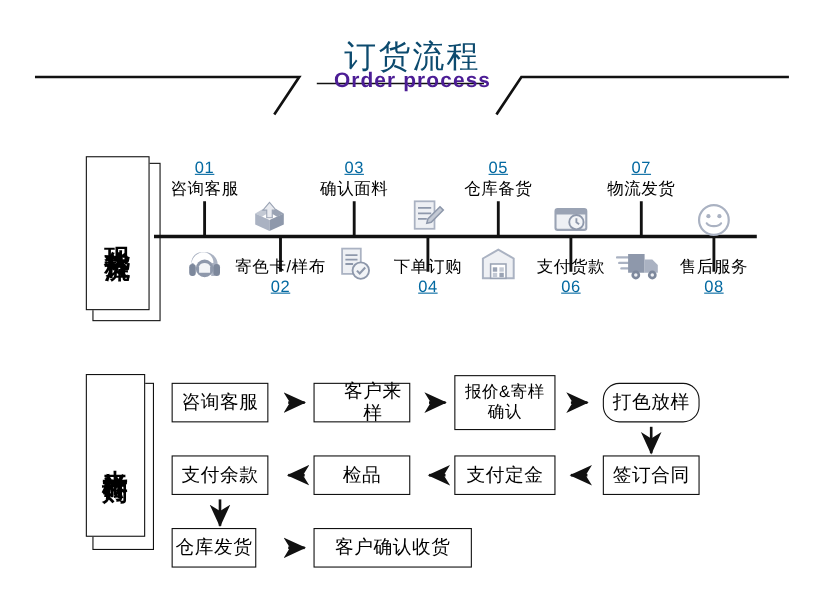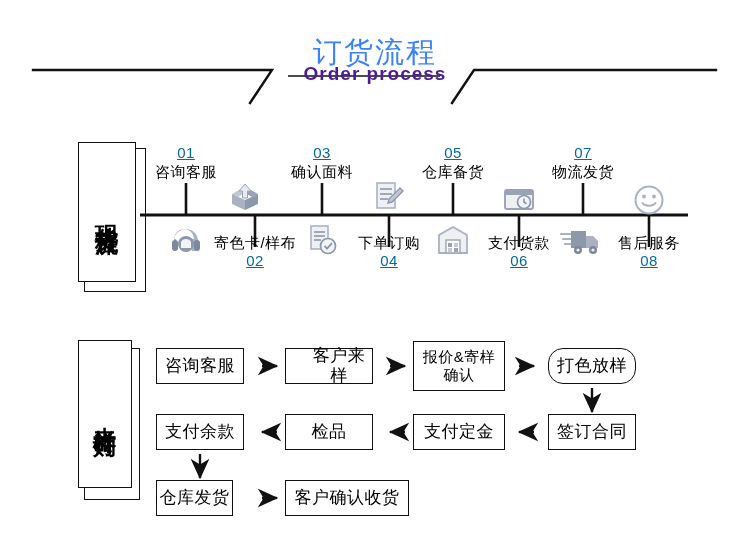--- a/index.html
+++ b/index.html
@@ -25,21 +25,21 @@
   #header-svg { position: absolute; left: 0; top: 0; }
   #title-cn {
     position: absolute;
     left: 0; top: 34px;
     width: 750px;
     text-align: center;
     font-size: 29px;
     font-weight: 400;
     letter-spacing: 2px;
     line-height: 36px;
-    color: #3b82f6;
+    color: #0c4a6e;
   }
   #title-en {
     position: absolute;
     left: 0; top: 62px;
     width: 750px;
     text-align: center;
     font-size: 19px;
     font-weight: 700;
     letter-spacing: 1px;
     line-height: 24px;
@@ -307,14 +307,14 @@
   <div class="fbox small" style="left:413px; top:21px; width:92px; height:50px; white-space:pre-line;">报价&amp;寄样
 确认</div>
   <div class="fbox" style="left:548px; top:28px; width:88px; height:36px;border-radius:15px;">打色放样</div>
 
   <div class="fbox" style="left:156px; top:94px; width:88px; height:36px;">支付余款</div>
   <div class="fbox" style="left:285px; top:94px; width:88px; height:36px;">检品</div>
   <div class="fbox" style="left:413px; top:94px; width:92px; height:36px;">支付定金</div>
   <div class="fbox" style="left:548px; top:94px; width:88px; height:36px;">签订合同</div>
 
   <div class="fbox" style="left:156px; top:160px; width:77px; height:36px;">仓库发货</div>
-  <div class="fbox" style="left:285px; top:160px; width:124px; height:36px;">客户确认收货</div>
+  <div class="fbox" style="left:285px; top:160px; width:144px; height:36px;">客户确认收货</div>
 </div>
 
 </body></html>

